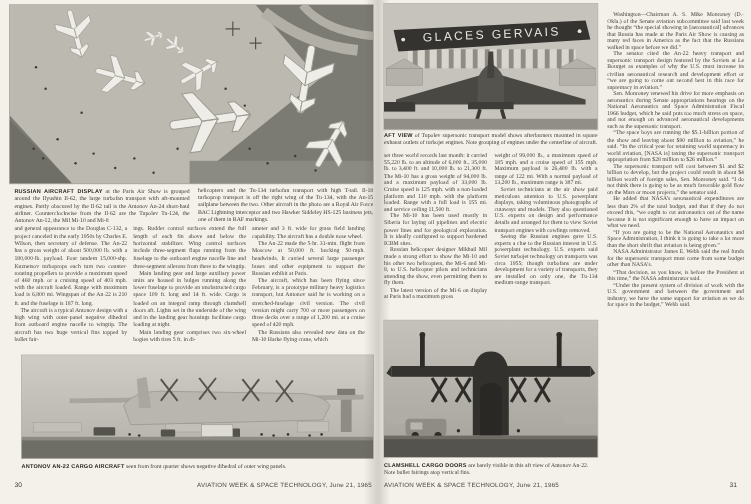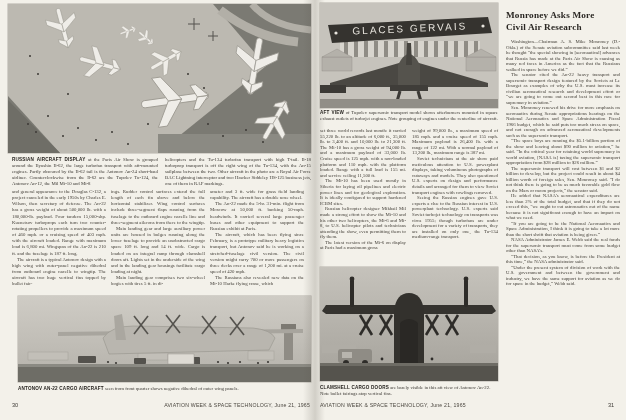--- a/index.html
+++ b/index.html
@@ -275,22 +275,20 @@
       <rect x="0" y="96" width="178" height="3" fill="#6e6c65"></rect>
     </svg>
   </div>
 
   <div class="cap" style="left:320px;top:385px;width:178px;text-align:left;">
     <b>CLAMSHELL CARGO DOORS</b>
     <span>are barely visible in this aft view of Antonov An-22. Note bullet fairings atop vertical fins.</span>
   </div>
 
   <div class="art">
-    <h1>Monroney Asks More
-Civil Air Research</h1>
     <div class="body">
         <p>Washington—Chairman A. S. Mike Monroney (D.-Okla.) of the Senate aviation subcommittee said last week he thought “the special showing in [aeronautical] advances that Russia has made at the Paris Air Show is causing as many red faces in America as the fact that the Russians walked in space before we did.”</p>
         <p>The senator cited the An-22 heavy transport and supersonic transport design featured by the Soviets at Le Bourget as examples of why the U.S. must increase its civilian aeronautical research and development effort or “we are going to come out second best in this race for supremacy in aviation.”</p>
         <p>Sen. Monroney renewed his drive for more emphasis on aeronautics during Senate appropriations hearings on the National Aeronautics and Space Administration Fiscal 1966 budget, which he said puts too much stress on space, and not enough on advanced aeronautical developments such as the supersonic transport.</p>
         <p>“The space boys are running the $5.1-billion portion of the show and leaving about $90 million to aviation,” he said. “In the critical year for retaining world supremacy in world aviation, [NASA is] taxing the supersonic transport appropriation from $28 million to $26 million.”</p>
         <p>The supersonic transport will cost between $1 and $2 billion to develop, but the project could result in about $4 billion worth of foreign sales, Sen. Monroney said. “I do not think there is going to be as much favorable gold flow on the Mars or moon projects,” the senator said.</p>
         <p>He added that NASA’s aeronautical expenditures are less than 2% of the total budget, and that if they do not exceed this, “we ought to cut astronautics out of the name because it is not significant enough to have an impact on what we need.</p>
         <p>“If you are going to be the National Aeronautics and Space Administration, I think it is going to take a lot more than the short shrift that aviation is being given.”</p>
         <p>NASA Administrator James E. Webb said the real funds for the supersonic transport must come from some budget other than NASA’s.</p>
         <p>“That decision, as you know, is before the President at this time,” the NASA administrator said.</p>

